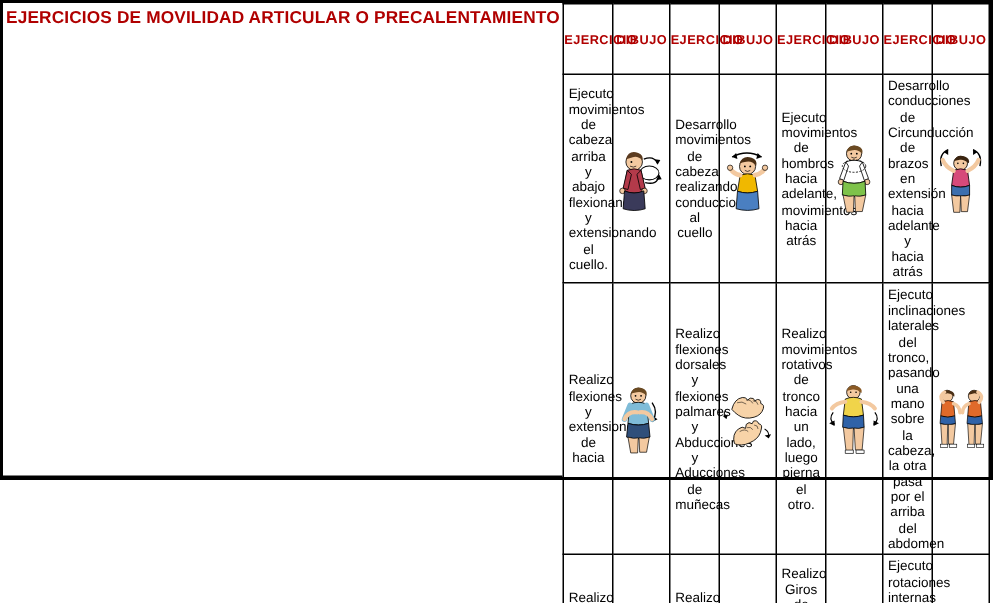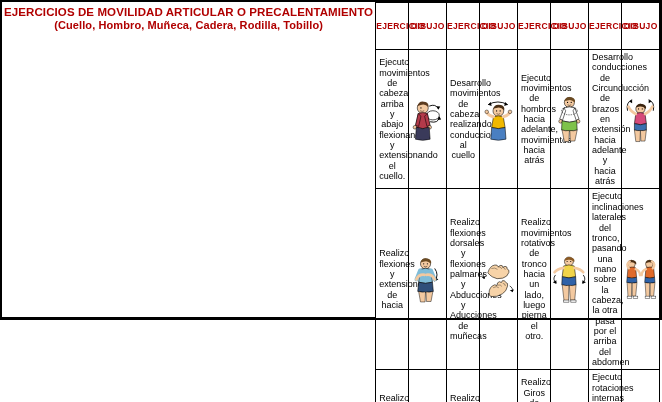--- a/index.html
+++ b/index.html
@@ -68,21 +68,20 @@
   tr.r2 td{ height:118px; }
   tr.r3 td{ height:118px; }
 </style>
 </head>
 <body>
 
 <div class="sheet">
 
   <div class="title">
     <div>EJERCICIOS DE MOVILIDAD ARTICULAR O PRECALENTAMIENTO</div>
-    <div class="line2">(Cuello, Hombro, Muñeca, Cadera, Rodilla, Tobillo)</div>
   </div>
 
   <table>
     <colgroup>
       <col class="c-text">
         <col class="c-pic">
       <col class="c-text">
         <col class="c-pic">
       <col class="c-text">
         <col class="c-pic">

